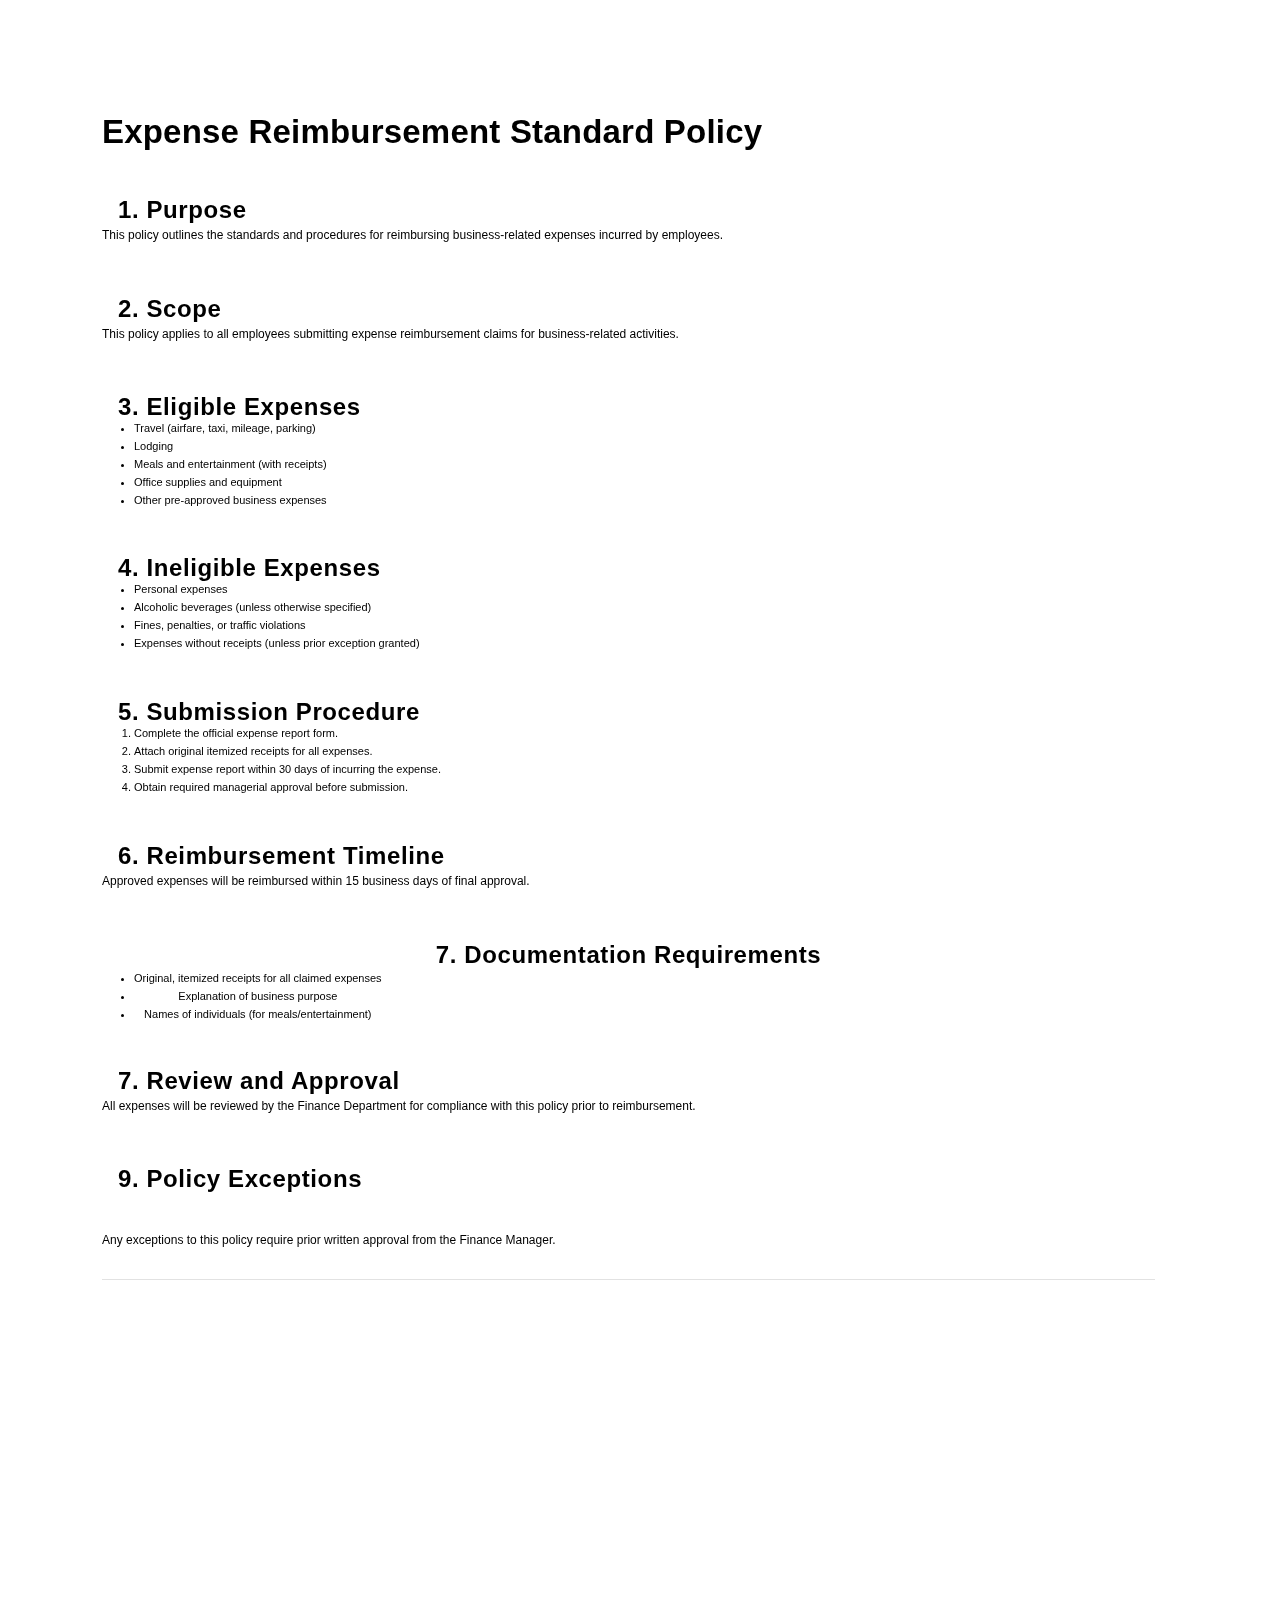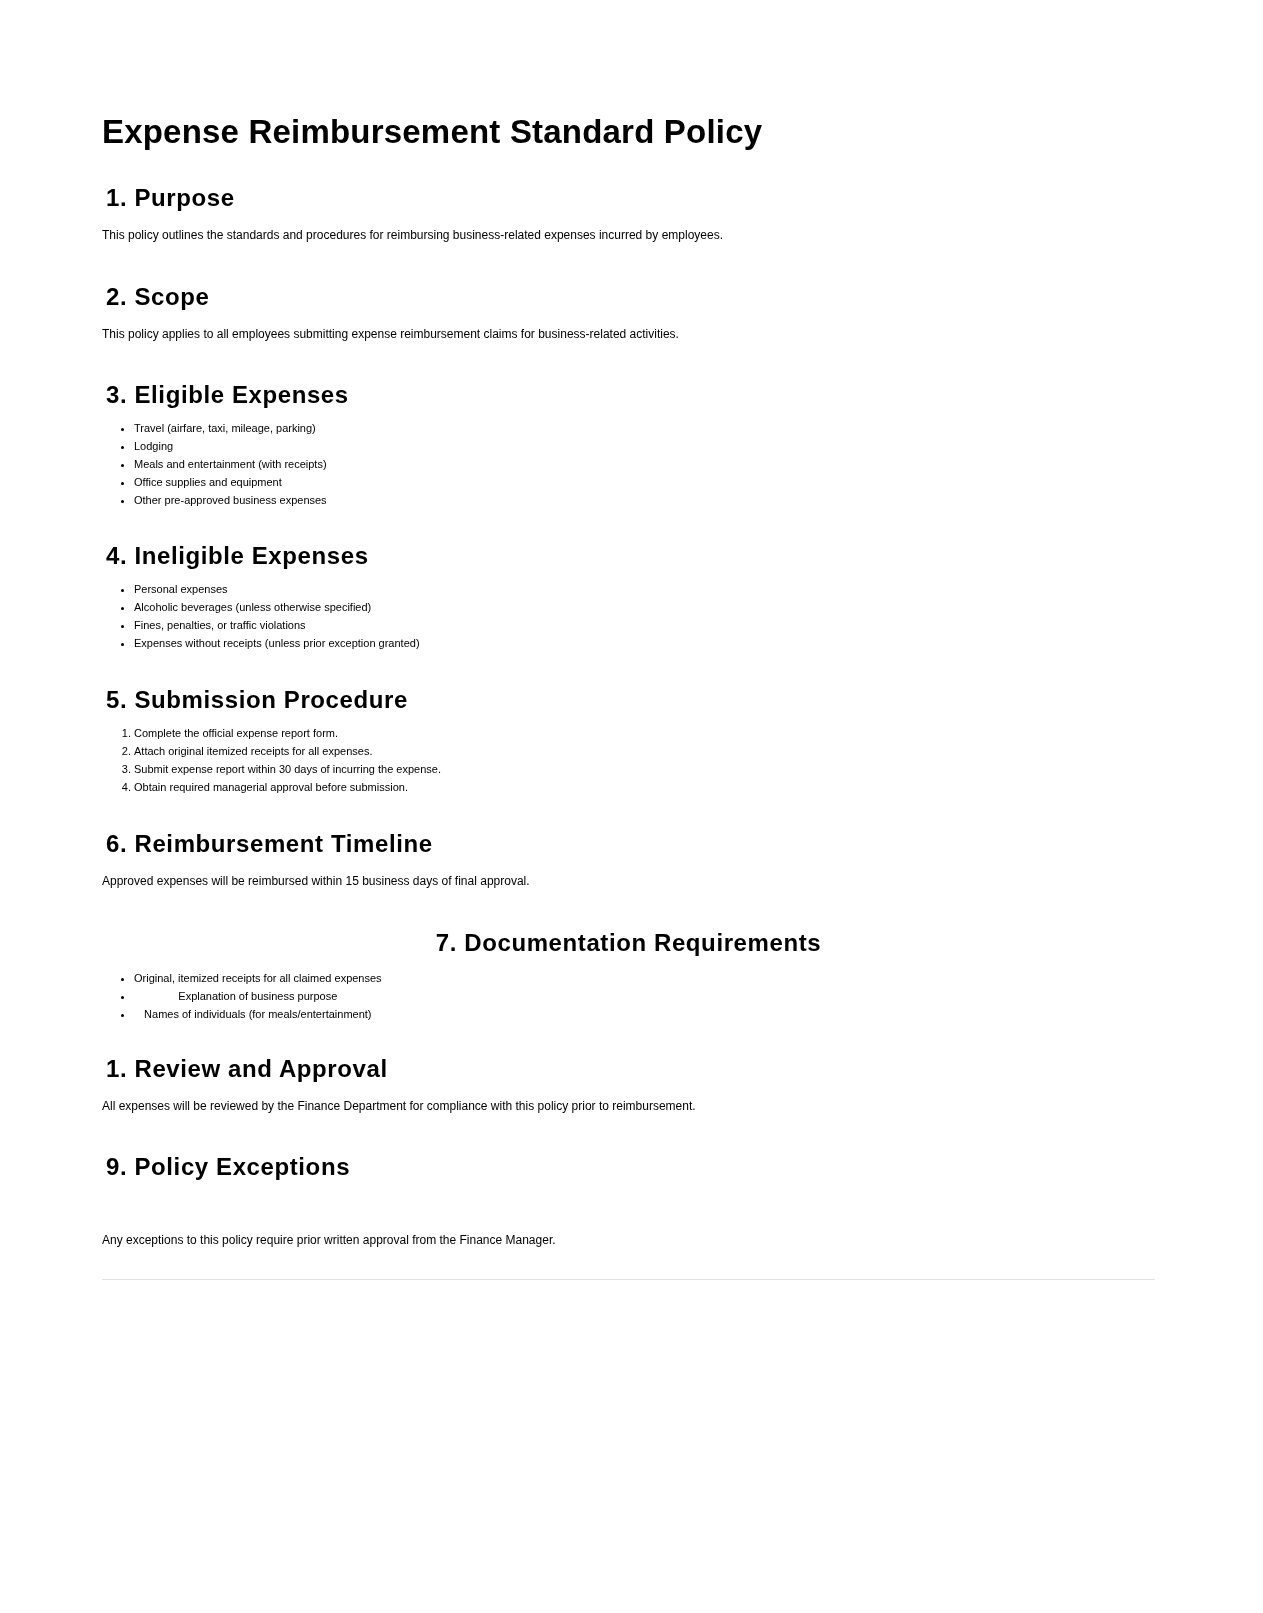--- a/index.html
+++ b/index.html
@@ -8,21 +8,21 @@
       font-family: "Liberation Sans", sans-serif; color: #000000;
     }
     .page { position: absolute; left: 102px; top: 0; width: 1053px; }
     h1 {
       position: absolute; left: 0; top: 113px; margin: 0;
       font-size: 33px; font-weight: bold; line-height: 38px; letter-spacing: 0.2px;
       white-space: nowrap;
     }
     .section { position: absolute; left: 0; width: 1053px; }
     h2 {
-      margin: 4px; font-size: 24px; font-weight: bold; line-height: 28px;
+      margin: 16px; font-size: 24px; font-weight: bold; line-height: 28px;
       letter-spacing: 0.6px; white-space: nowrap;
     }
     p {
       margin: 0; font-size: 12px; line-height: 18px; white-space: nowrap;
       position: absolute; left: 0;
     }
     ul, ol {
       margin: 0; padding: 0 0 0 32px; font-size: 11px; line-height: 18px;
       position: absolute; left: 0;
     }
@@ -90,21 +90,21 @@
   <div class="section" style="top:925px;text-align:center;">
     <h2>7. Documentation Requirements</h2>
     <ul style="top:32px;margin-top:12px;">
       <li>Original, itemized receipts for all claimed expenses</li>
       <li>Explanation of business purpose</li>
       <li>Names of individuals (for meals/entertainment)</li>
     </ul>
   </div>
 
   <div class="section" style="top:1051px;">
-    <h2>1. Review and Approval</h2>
+    <h2>7. Review and Approval</h2>
     <p style="top:46px;">All expenses will be reviewed by the Finance Department for compliance with this policy prior to reimbursement.</p>
   </div>
 
   <div class="section" style="top:1149px;">
     <h2>9. Policy Exceptions</h2>
     <p style="top:46px;margin-top:36px;">Any exceptions to this policy require prior written approval from the Finance Manager.</p>
   </div>
 
   <hr>
 </div>

